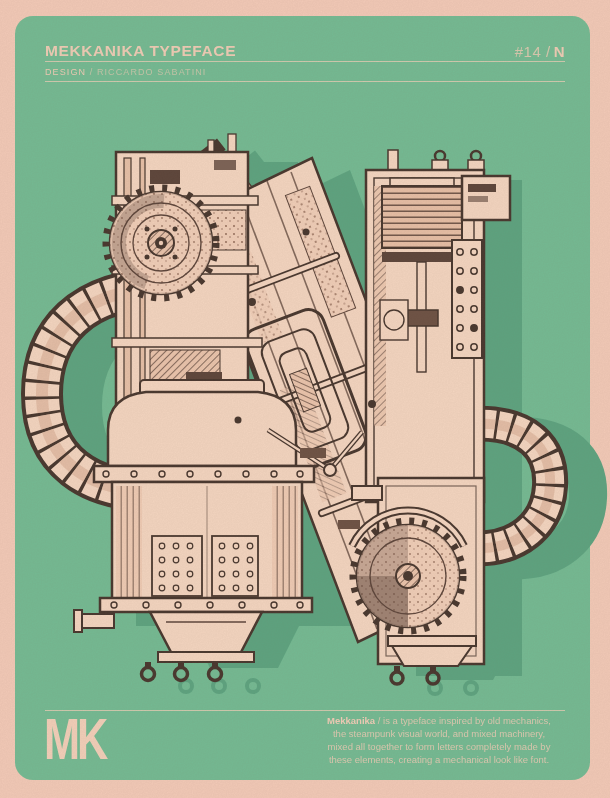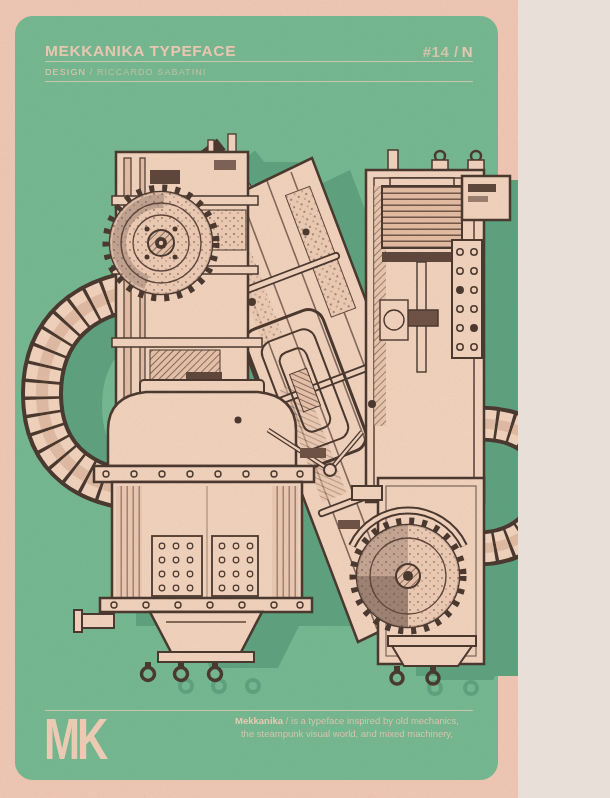--- a/index.html
+++ b/index.html
@@ -1,32 +1,32 @@
 <!DOCTYPE html>
 <html><head>
 <meta charset="utf-8">
 <style>
   html,body{margin:0;padding:0;background:#e8e0d8;}
   .poster{
-    position:relative;width:518px;height:798px;overflow:hidden;
+    position:relative;width:610px;height:798px;overflow:hidden;
     background:#f6ccba;font-family:"Liberation Sans",sans-serif;
   }
   .panel{
     position:absolute;left:15px;top:16px;right:20px;bottom:18px;
     background:#72bc94;border-radius:18px;
   }
   .artwork{position:absolute;left:0;top:0;width:610px;height:798px;pointer-events:none;}
   .hdr-title{
     position:absolute;left:45px;top:42px;
     font-size:15.5px;font-weight:bold;letter-spacing:.6px;color:#f2cfb8;
   }
   .hdr-issue{
     position:absolute;right:45px;top:43px;font-size:15px;color:#f2cfb8;letter-spacing:.5px;
   }
-  .hdr-issue .prefix{opacity:.82;font-weight:bold;}
+  .hdr-issue .prefix{opacity:.82;font-weight:normal;}
   .hdr-issue .letter{font-weight:bold;margin-left:3px;}
   .rule{position:absolute;left:45px;right:45px;height:1px;background:rgba(245,212,188,.72);}
   .rule-1{top:61px;}
   .rule-2{top:81px;}
   .rule-3{top:710px;}
   .credit{
     position:absolute;left:45px;top:67px;font-size:9px;letter-spacing:1.1px;color:#f2cfb8;
   }
   .credit .lbl{font-weight:normal;}
   .credit .val{opacity:.65;}
@@ -331,20 +331,22 @@
     <span class="lbl">DESIGN</span>
     <span class="val">/ RICCARDO SABATINI</span>
   </div>
   <div class="rule rule-2"></div>
 
   <div class="rule rule-3"></div>
   <div class="logo">MK</div>
   <div class="blurb">
     <div class="line"><span class="lead">Mekkanika</span><span> / is a typeface inspired by old mechanics,</span></div>
     <div class="line">the steampunk visual world, and mixed machinery,</div>
+    <div class="line">mixed all together to form letters completely made by</div>
+    <div class="line">these elements, creating a mechanical look like font.</div>
   </div>
 
   <svg class="grain" viewBox="0 0 610 798">
     <filter id="grainNoise">
       <feTurbulence type="fractalNoise" baseFrequency="0.8" numOctaves="2" stitchTiles="stitch"></feTurbulence>
       <feColorMatrix type="matrix" values="0 0 0 0 0.25  0 0 0 0 0.18  0 0 0 0 0.12  0.6 0.6 0.6 0 0"></feColorMatrix>
     </filter>
     <rect width="610" height="798" filter="url(#grainNoise)"></rect>
   </svg>
 </div>

